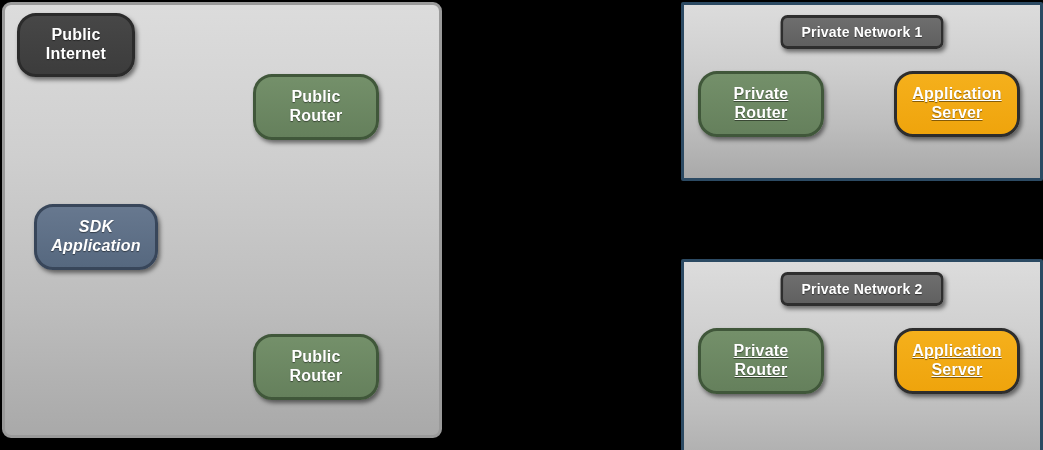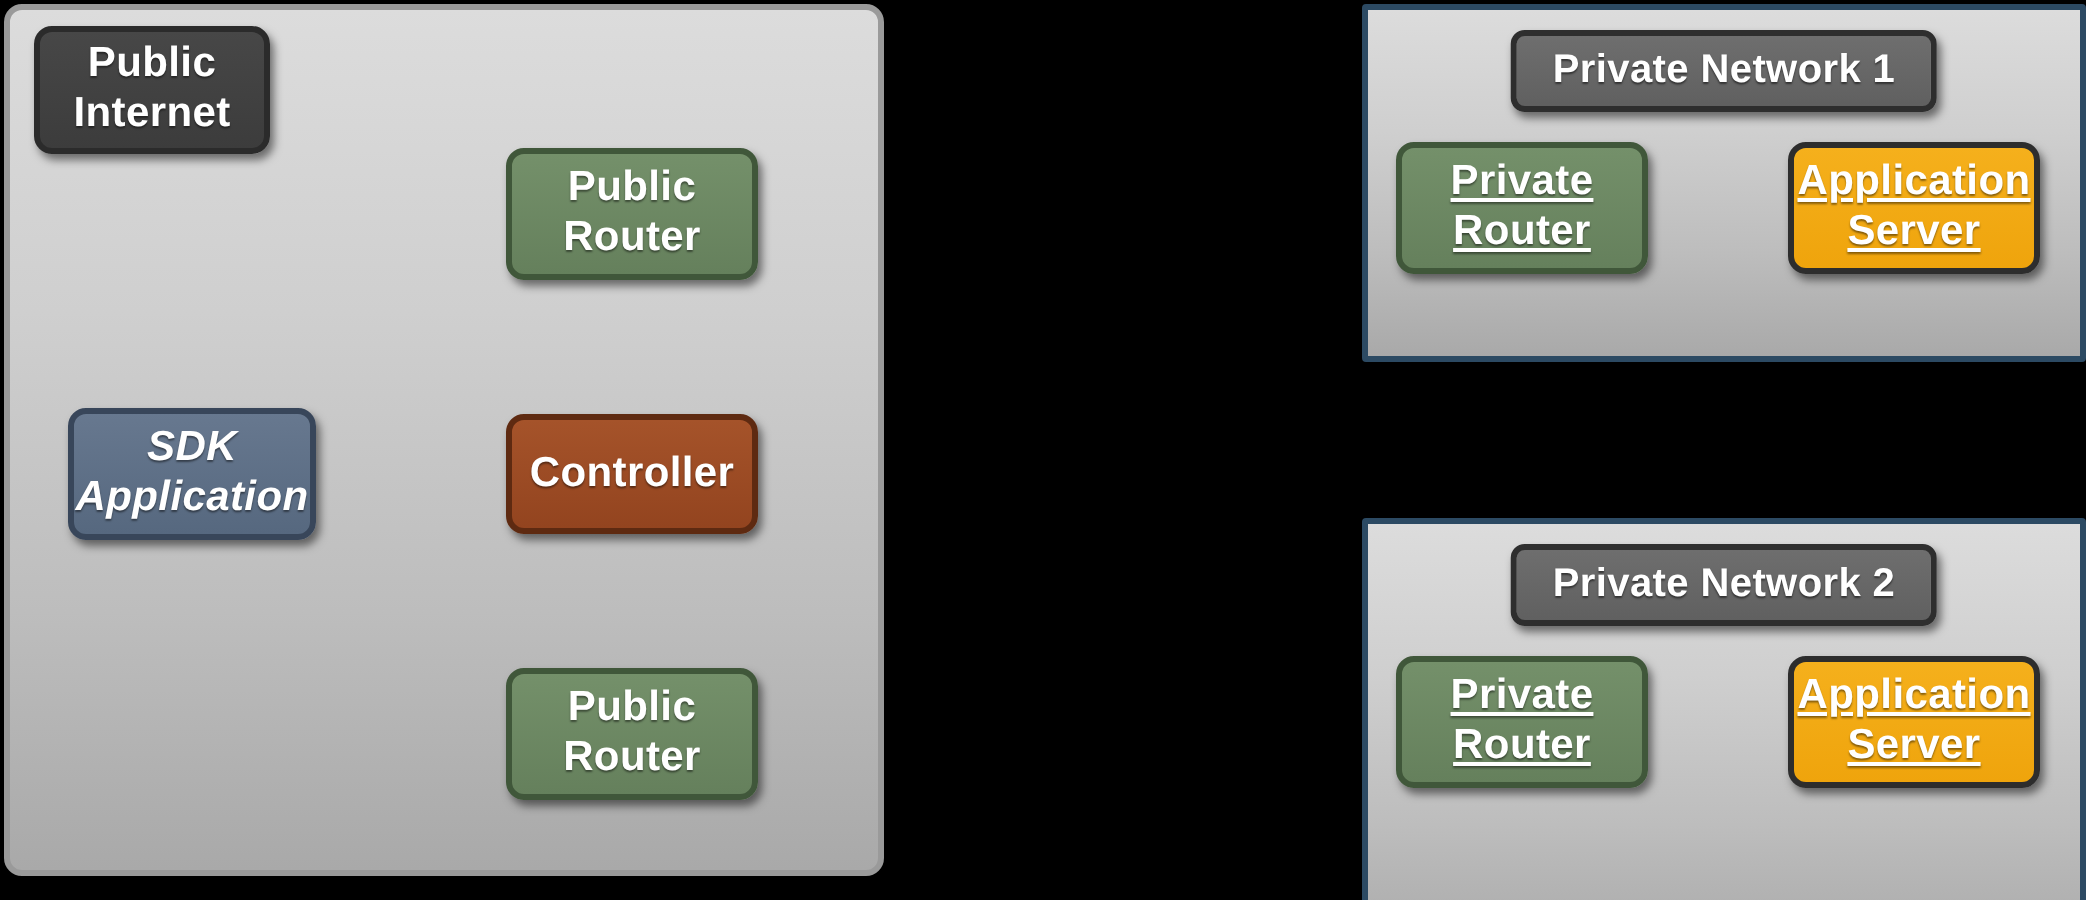--- a/index.html
+++ b/index.html
@@ -44,24 +44,24 @@
   .panel-private-2 { top: 259px; height: 221px; }
 
   
   .node {
     position: absolute;
     box-sizing: border-box;
     display: flex;
     align-items: center;
     justify-content: center;
     text-align: center;
-    border-radius: 9px;
+    border-radius: 19px;
     color: #ffffff;
     font-weight: bold;
-    font-size: 21px;
+    font-size: 16px;
     line-height: 1.18;
     letter-spacing: 0.2px;
     text-shadow: 0 1px 1px rgba(0,0,0,0.45);
     box-shadow: 2px 3px 4px rgba(0,0,0,0.5);
     padding: 20px 4px;
   }
 
   .node-label { display: block; white-space: pre-line; }
 
   
@@ -105,21 +105,21 @@
     left: 50%;
     transform: translateX(-50%);
     top: 10px;
     box-sizing: border-box;
     padding: 6px 18px;
     background: linear-gradient(to bottom, #6e6e6e 0%, #606060 100%);
     border: 3px solid #2e2e2e;
     border-radius: 7px;
     color: #ffffff;
     font-weight: bold;
-    font-size: 20px;
+    font-size: 14px;
     letter-spacing: 0.2px;
     white-space: nowrap;
     text-shadow: 0 1px 1px rgba(0,0,0,0.5);
     box-shadow: 2px 3px 4px rgba(0,0,0,0.5);
   }
 </style>
 </head>
 <body>
 
 <div class="panel panel-public">
@@ -132,23 +132,20 @@
   <div class="node n-green pos-public-router-1">
     <span class="node-label">Public
 Router</span>
   </div>
 
   <div class="node n-slate pos-sdk-app">
     <span class="node-label">SDK
 Application</span>
   </div>
 
-  <div class="node n-rust pos-controller">
-    <span class="node-label">Controller</span>
-  </div>
 
   <div class="node n-green pos-public-router-2">
     <span class="node-label">Public
 Router</span>
   </div>
 
 </div>
 
 <div class="panel panel-private panel-private-1">
 

